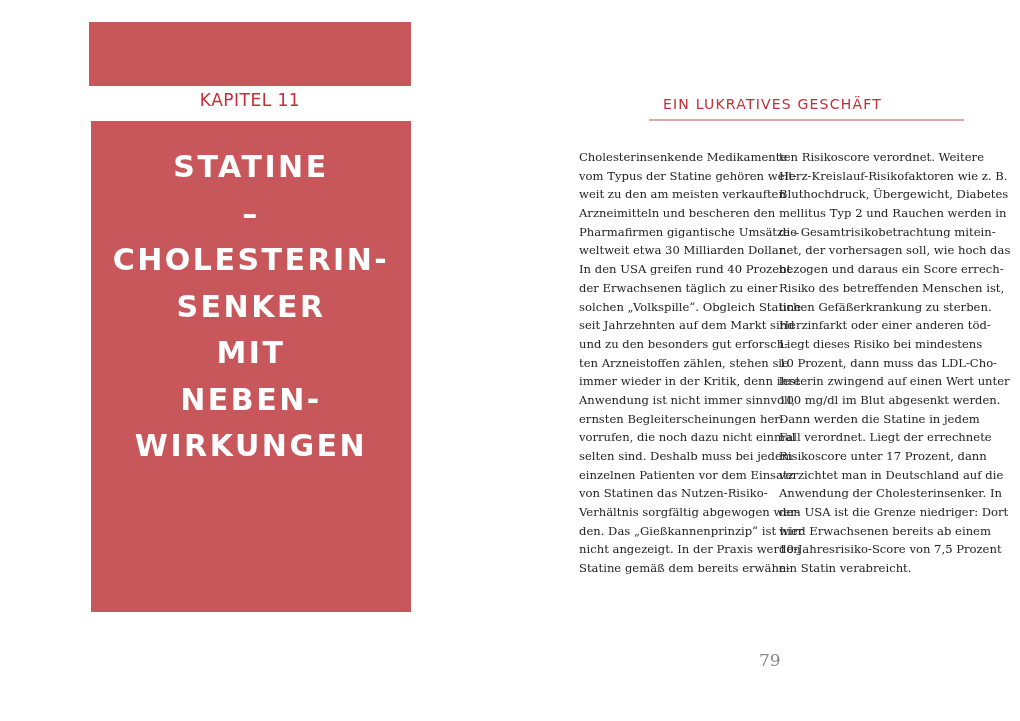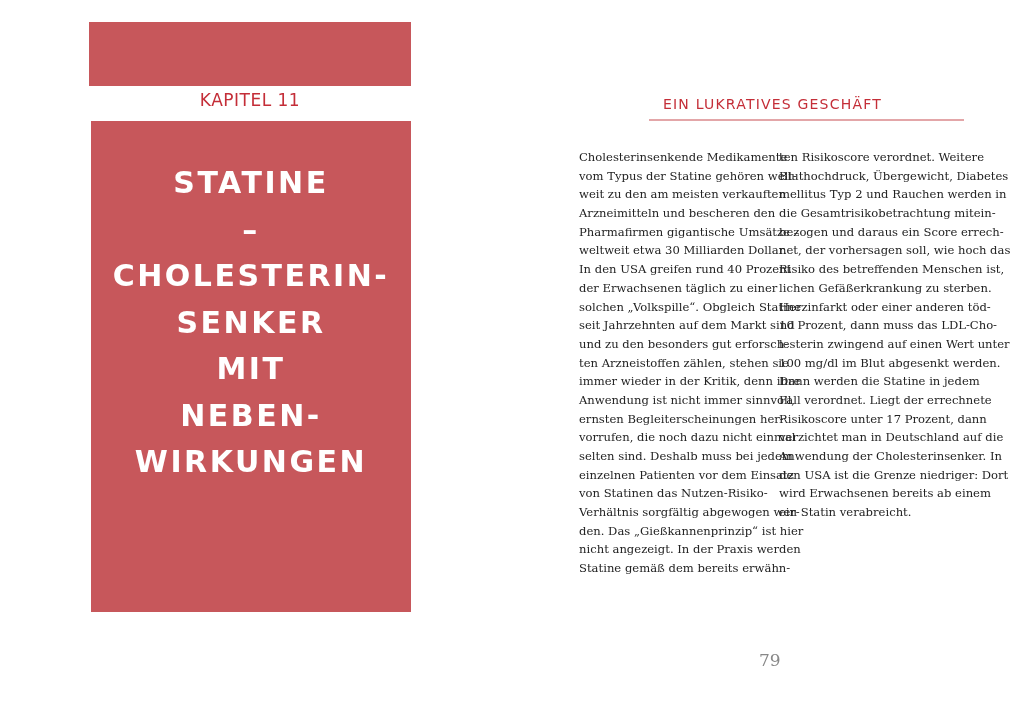--- a/index.html
+++ b/index.html
@@ -3,21 +3,21 @@
 <meta charset="utf-8">
 <style>
   html, body { margin:0; padding:0; }
   body { width:1020px; height:721px; background:#ffffff; position:relative; overflow:hidden; }
   .spread { position:absolute; left:0; top:0; width:912px; height:721px; }
   .red-top { position:absolute; left:89px; top:22px; width:322px; height:64px; background:#c7575b; }
   .kapitel { position:absolute; left:89px; top:90px; width:322px; text-align:center; color:#c42e38;
     font-family:"DejaVu Sans", sans-serif; font-size:17px; letter-spacing:0.5px; }
   .red-main { position:absolute; left:91px; top:121px; width:320px; height:491px; background:#c7575b;
     clip-path: polygon(0 0, 100% 0, 100% 100%, 8% 100%, 0 100.5%); }
-  .title { position:absolute; left:91px; top:160px; width:320px; text-align:center; color:#ffffff;
+  .title { position:absolute; left:91px; top:144px; width:320px; text-align:center; color:#ffffff;
     font-family:"DejaVu Sans", sans-serif; font-weight:bold; font-size:30px; letter-spacing:2.5px; line-height:46.5px; }
   .title div { white-space:nowrap; }
   .section-head { position:absolute; left:649px; top:96px; color:#c42e38;
     font-family:"DejaVu Sans", sans-serif; font-size:14px; letter-spacing:1.2px;margin-left:14px; }
   .section-rule { position:absolute; left:649px; top:119px; width:315px; height:2px; background:#e3a6a8; }
   .col { position:absolute; top:148px; width:184px; font-family:"DejaVu Serif", serif; font-size:11.6px;
     line-height:18.7px; color:#222222; }
   .col .ln { display:block; text-align:justify; text-align-last:justify; white-space:nowrap; height:18.7px; overflow:visible; }
   .col .ln.last { text-align-last:left; }
   .col1 { left:579px; }
@@ -64,35 +64,38 @@
       <span class="ln">selten sind. Deshalb muss bei jedem</span>
       <span class="ln">einzelnen Patienten vor dem Einsatz</span>
       <span class="ln">von Statinen das Nutzen-Risiko-</span>
       <span class="ln">Verhältnis sorgfältig abgewogen wer-</span>
       <span class="ln">den. Das „Gießkannenprinzip“ ist hier</span>
       <span class="ln">nicht angezeigt. In der Praxis werden</span>
       <span class="ln">Statine gemäß dem bereits erwähn-</span>
     </div>
   <div class="col col2" id="col2">
       <span class="ln">ten Risikoscore verordnet. Weitere</span>
+      <span class="ln">Herz-Kreislauf-Risikofaktoren wie z. B.</span>
       <span class="ln">Bluthochdruck, Übergewicht, Diabetes</span>
       <span class="ln">mellitus Typ 2 und Rauchen werden in</span>
       <span class="ln">die Gesamtrisikobetrachtung mitein-</span>
+      <span class="ln">net, der vorhersagen soll, wie hoch das</span>
       <span class="ln">bezogen und daraus ein Score errech-</span>
-      <span class="ln">net, der vorhersagen soll, wie hoch das</span>
       <span class="ln">Risiko des betreffenden Menschen ist,</span>
       <span class="ln">lichen Gefäßerkrankung zu sterben.</span>
       <span class="ln">Herzinfarkt oder einer anderen töd-</span>
+      <span class="ln">Liegt dieses Risiko bei mindestens</span>
       <span class="ln">10 Prozent, dann muss das LDL-Cho-</span>
       <span class="ln">lesterin zwingend auf einen Wert unter</span>
       <span class="ln">100 mg/dl im Blut abgesenkt werden.</span>
       <span class="ln">Dann werden die Statine in jedem</span>
       <span class="ln">Fall verordnet. Liegt der errechnete</span>
       <span class="ln">Risikoscore unter 17 Prozent, dann</span>
       <span class="ln">verzichtet man in Deutschland auf die</span>
       <span class="ln">Anwendung der Cholesterinsenker. In</span>
       <span class="ln">den USA ist die Grenze niedriger: Dort</span>
       <span class="ln">wird Erwachsenen bereits ab einem</span>
+      <span class="ln">10-Jahresrisiko-Score von 7,5 Prozent</span>
       <span class="ln last">ein Statin verabreicht.</span>
     </div>
 
   <div class="pagenum">79</div>
 </div>
 
 </body></html>

